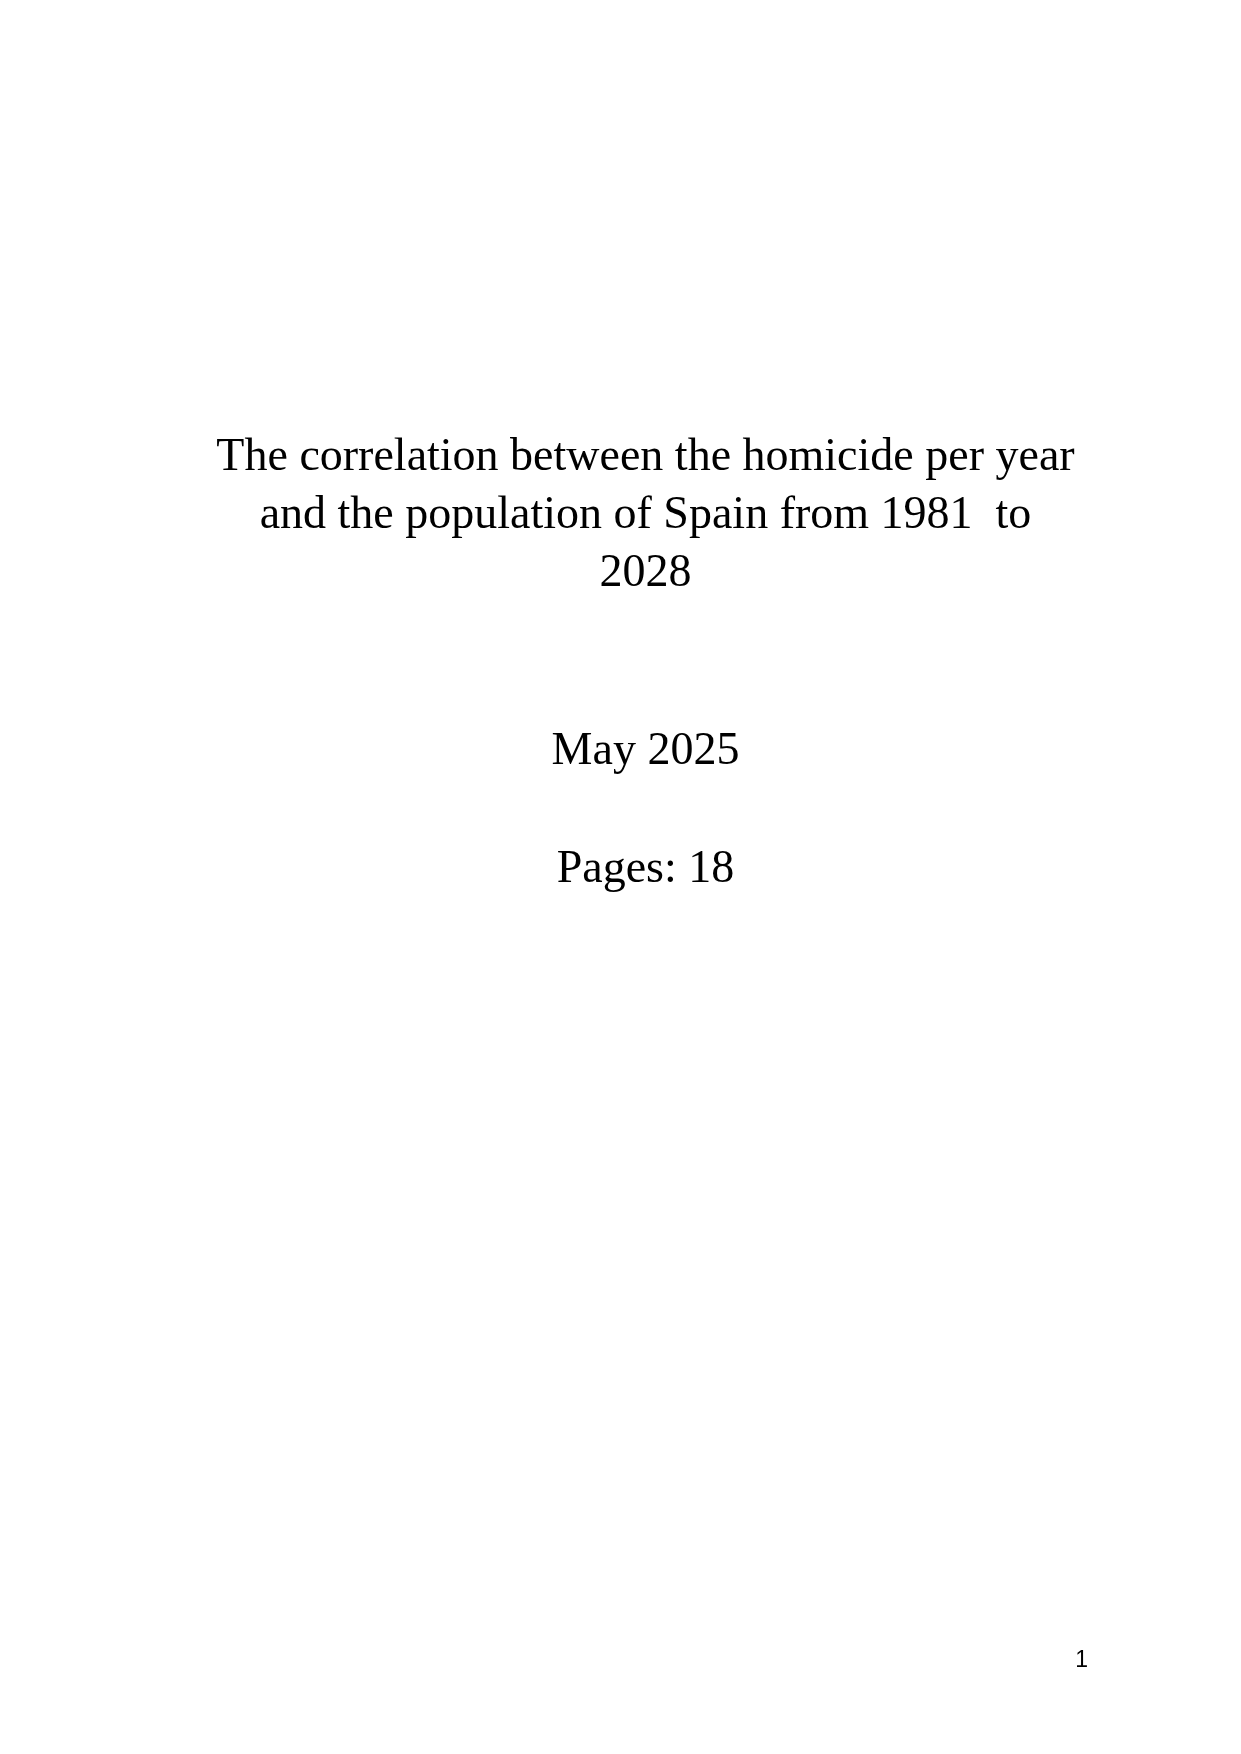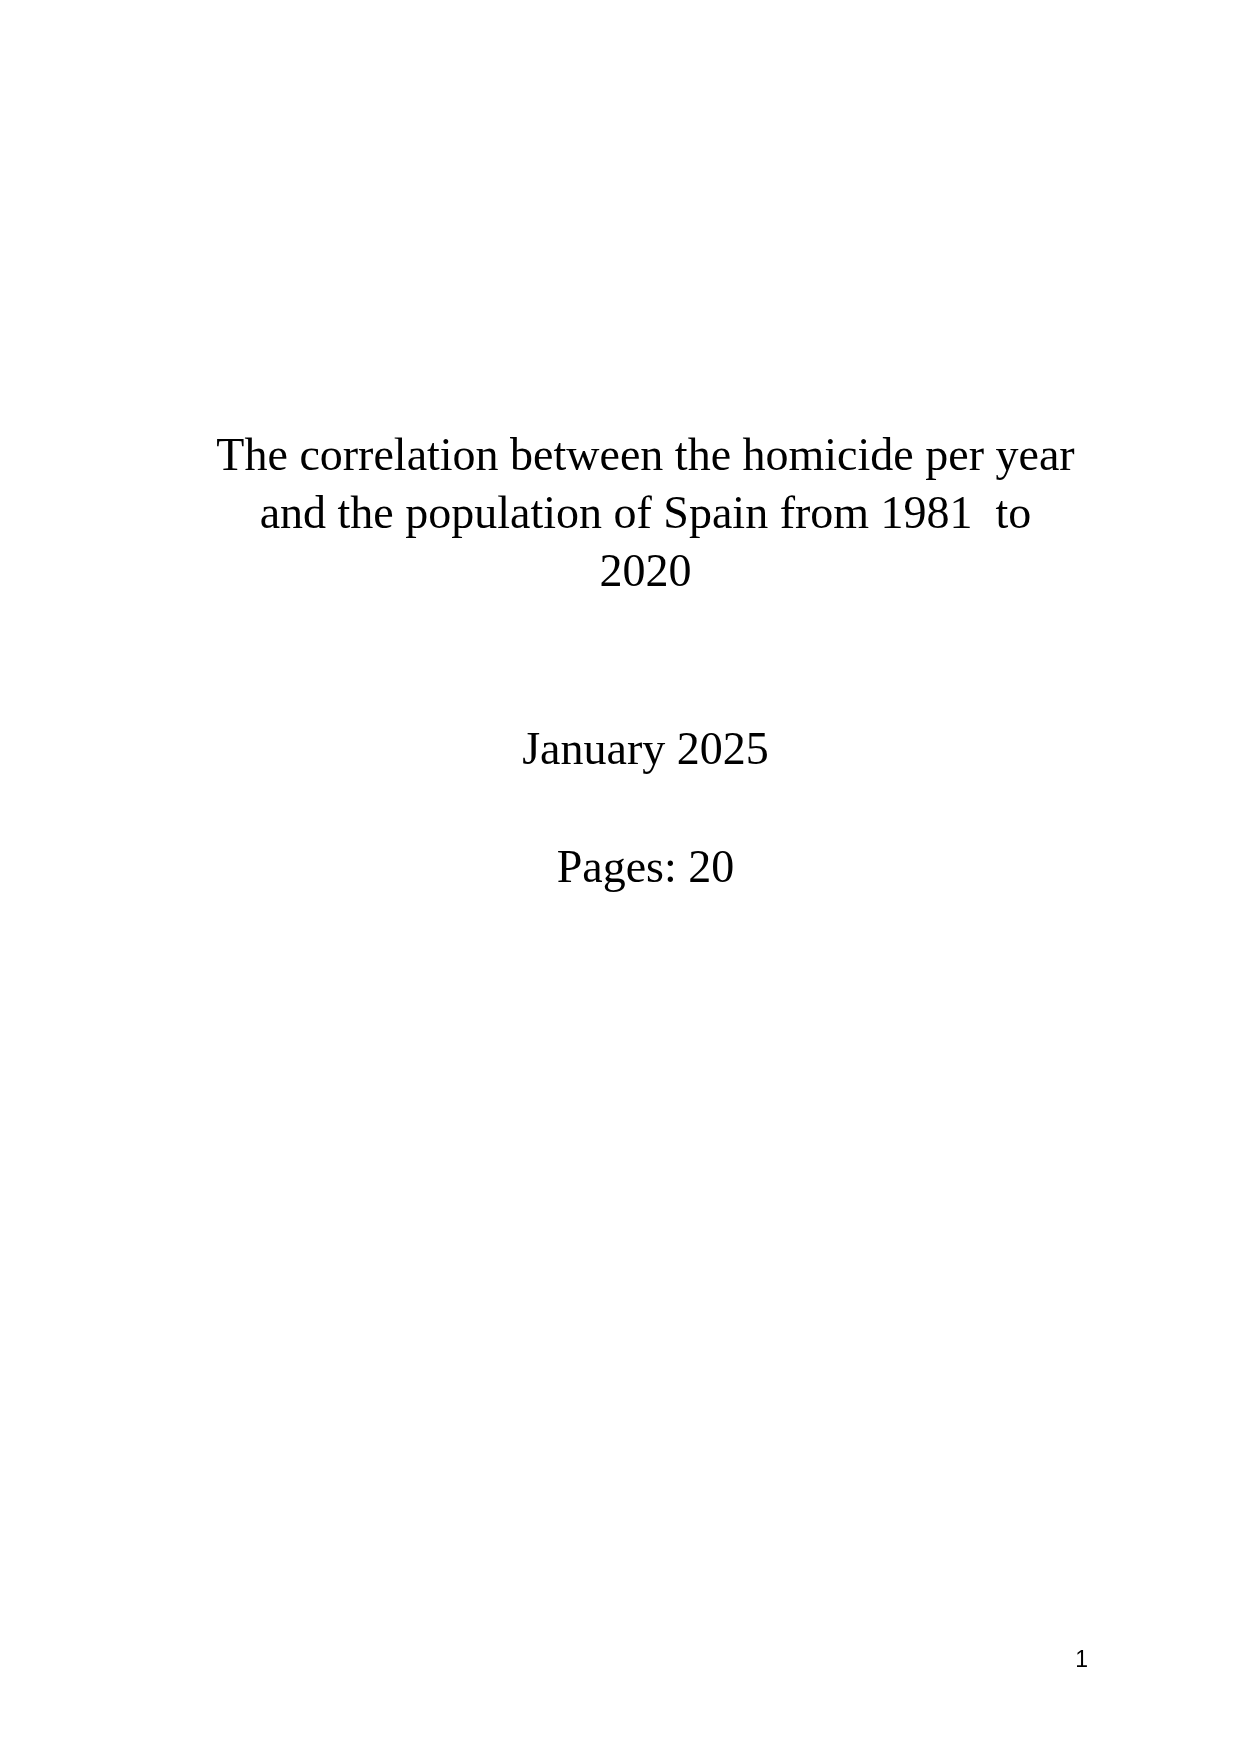--- a/index.html
+++ b/index.html
@@ -49,27 +49,27 @@
 </head>
 <body>
 
 <div class="page">
 
   <div class="text-block">
 
     <div>
       <div class="line">The correlation between the homicide per year</div>
       <div class="line">and the population of Spain from 1981  to</div>
-      <div class="line">2020</div>
+      <div class="line">2028</div>
     </div>
 
     <div class="gap-large"></div>
 
-    <div class="line">January 2025</div>
+    <div class="line">May 2025</div>
 
     <div class="gap-small"></div>
 
-    <div class="line">Pages: 20</div>
+    <div class="line">Pages: 18</div>
   </div>
 
   <div class="footer">1</div>
 
 </div>
 
 </body></html>

